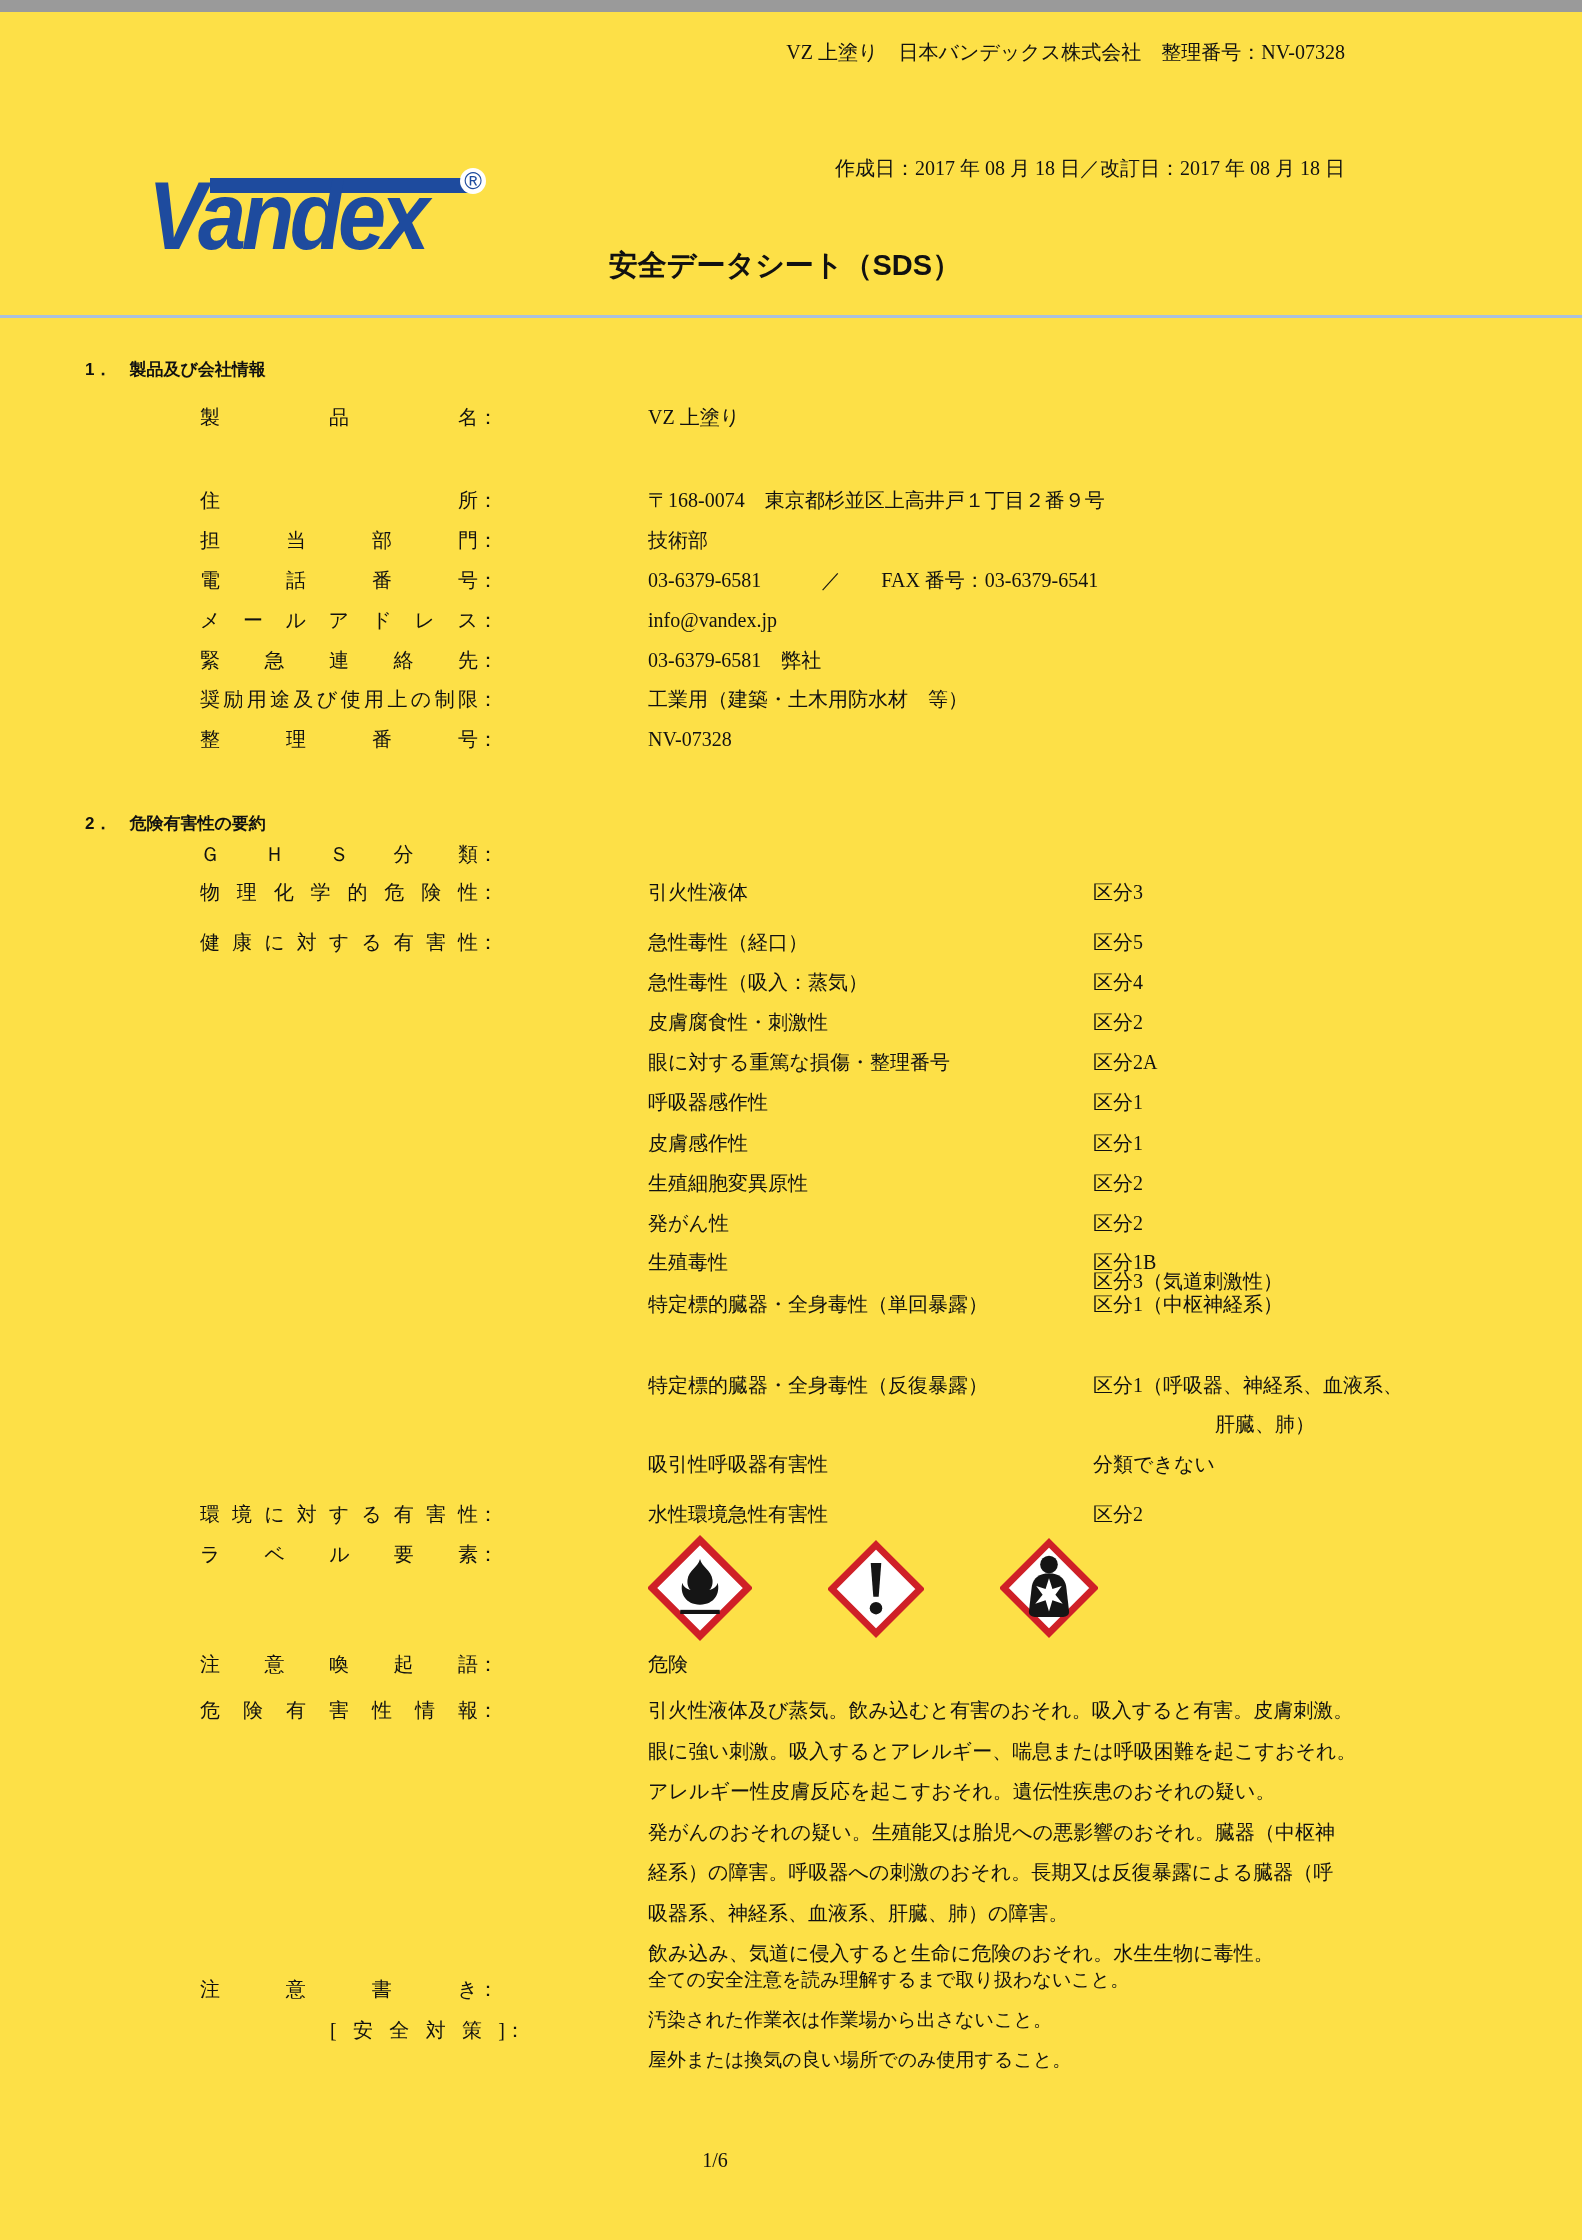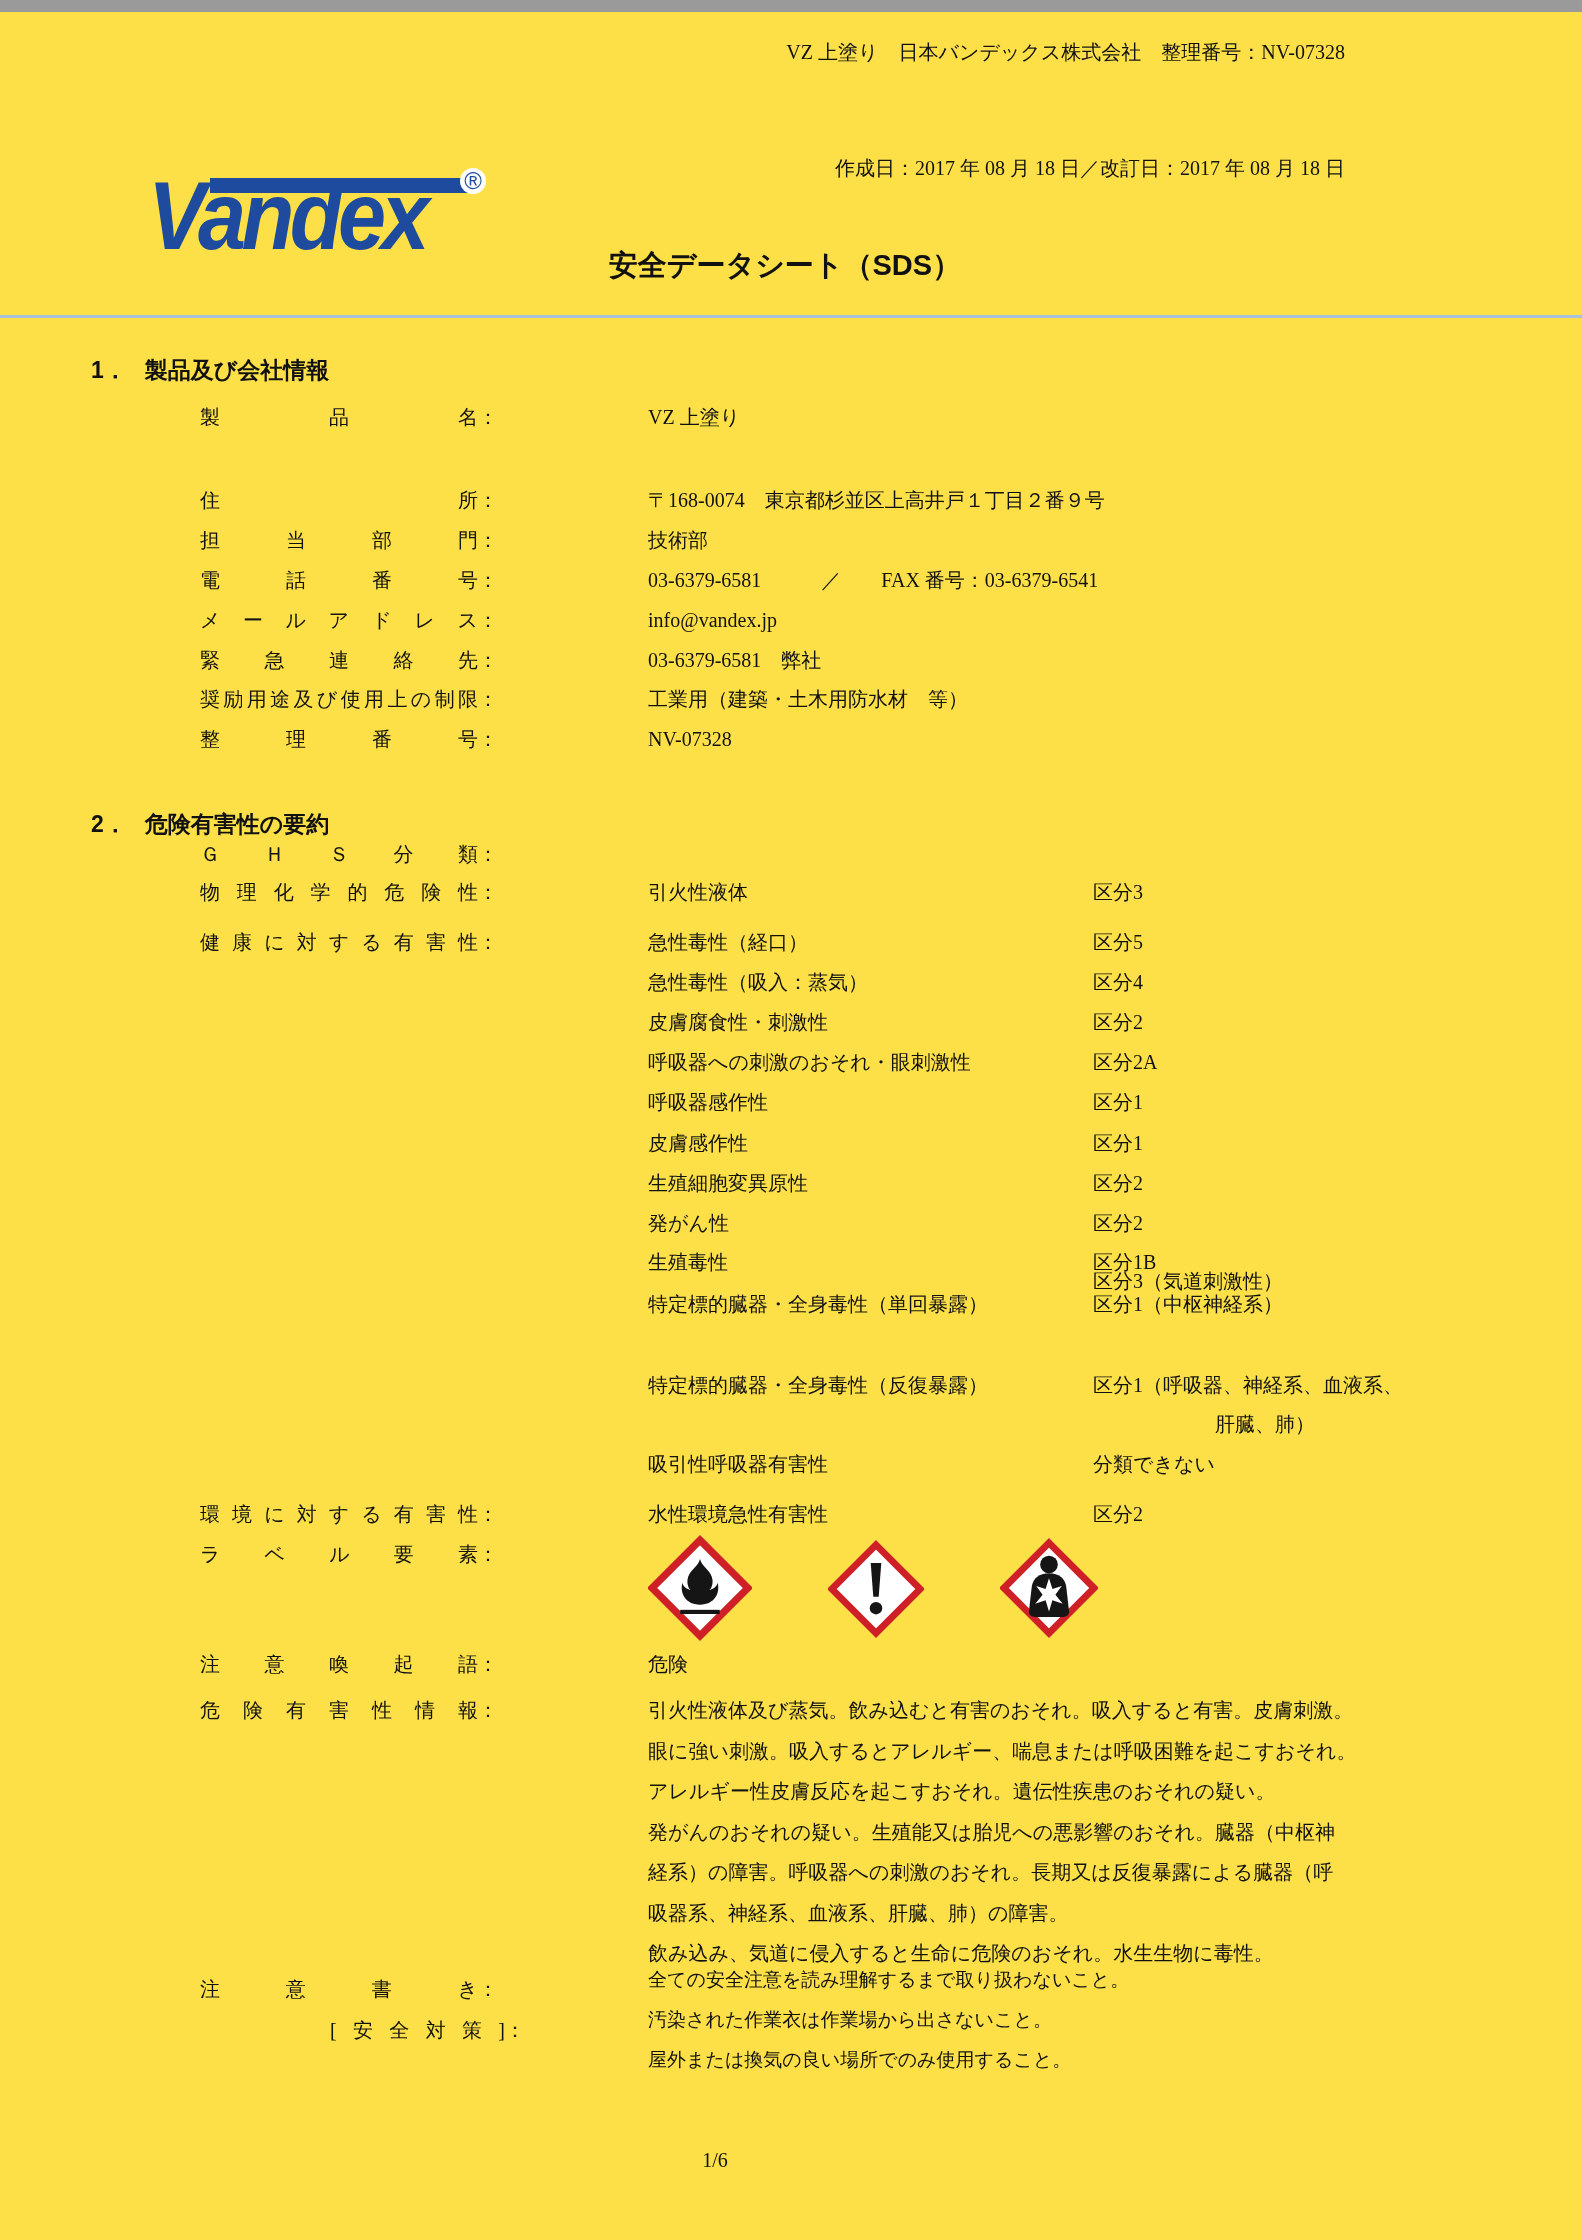--- a/index.html
+++ b/index.html
@@ -15,22 +15,22 @@
   .divider{position:absolute;top:303px;left:0;width:1582px;height:3px;background:#a9c0dc;}
   
   .logo{position:absolute;left:148px;top:148px;width:350px;height:112px;}
   .logo-text{position:absolute;left:0;top:6px;font-family:"Liberation Sans","DejaVu Sans",sans-serif;
     font-weight:bold;font-style:italic;font-size:96px;line-height:100px;color:#1e4b9e;
     letter-spacing:-5px;transform:scaleX(0.9);transform-origin:left;}
   .logo-bar{position:absolute;left:62px;top:18px;width:265px;height:15px;background:#1e4b9e;}
   .logo-r{position:absolute;left:312px;top:8px;width:26px;height:26px;font-size:24px;line-height:26px;
     color:#1e4b9e;font-family:"Liberation Sans",sans-serif;background:#fff;border-radius:50%;text-align:center;}
   
-  .sec-head{position:absolute;left:91px;font-family:"Liberation Sans","DejaVu Sans",sans-serif;
-    font-weight:bold;font-size:23px;line-height:40px;height:40px;}
+  .sec-head{position:absolute;left:85px;font-family:"Liberation Sans","DejaVu Sans",sans-serif;
+    font-weight:bold;font-size:17px;line-height:40px;height:40px;}
   .sec-num{margin-right:18px;}
   
   .row{position:absolute;left:0;width:1582px;height:40px;line-height:40px;font-size:20px;font-family:Liberation Serif, serif;}
   .labwrap{position:absolute;left:200px;}
   .lab{display:inline-block;width:278px;text-align:justify;text-align-last:justify;}
   .val{position:absolute;left:648px;white-space:pre;}
   .kubun{position:absolute;left:1093px;white-space:pre;}
   .cont{position:absolute;left:1215px;white-space:pre;}
   
   .safwrap{position:absolute;left:330px;}
@@ -122,21 +122,21 @@
   </div>
   <div class="row" style="top:950px">
     <span class="val">急性毒性（吸入：蒸気）</span>
     <span class="kubun">区分4</span>
   </div>
   <div class="row" style="top:990px">
     <span class="val">皮膚腐食性・刺激性</span>
     <span class="kubun">区分2</span>
   </div>
   <div class="row" style="top:1030px">
-    <span class="val">呼吸器への刺激のおそれ・眼刺激性</span>
+    <span class="val">眼に対する重篤な損傷・整理番号</span>
     <span class="kubun">区分2A</span>
   </div>
   <div class="row" style="top:1070px">
     <span class="val">呼吸器感作性</span>
     <span class="kubun">区分1</span>
   </div>
   <div class="row" style="top:1111px">
     <span class="val">皮膚感作性</span>
     <span class="kubun">区分1</span>
   </div>

